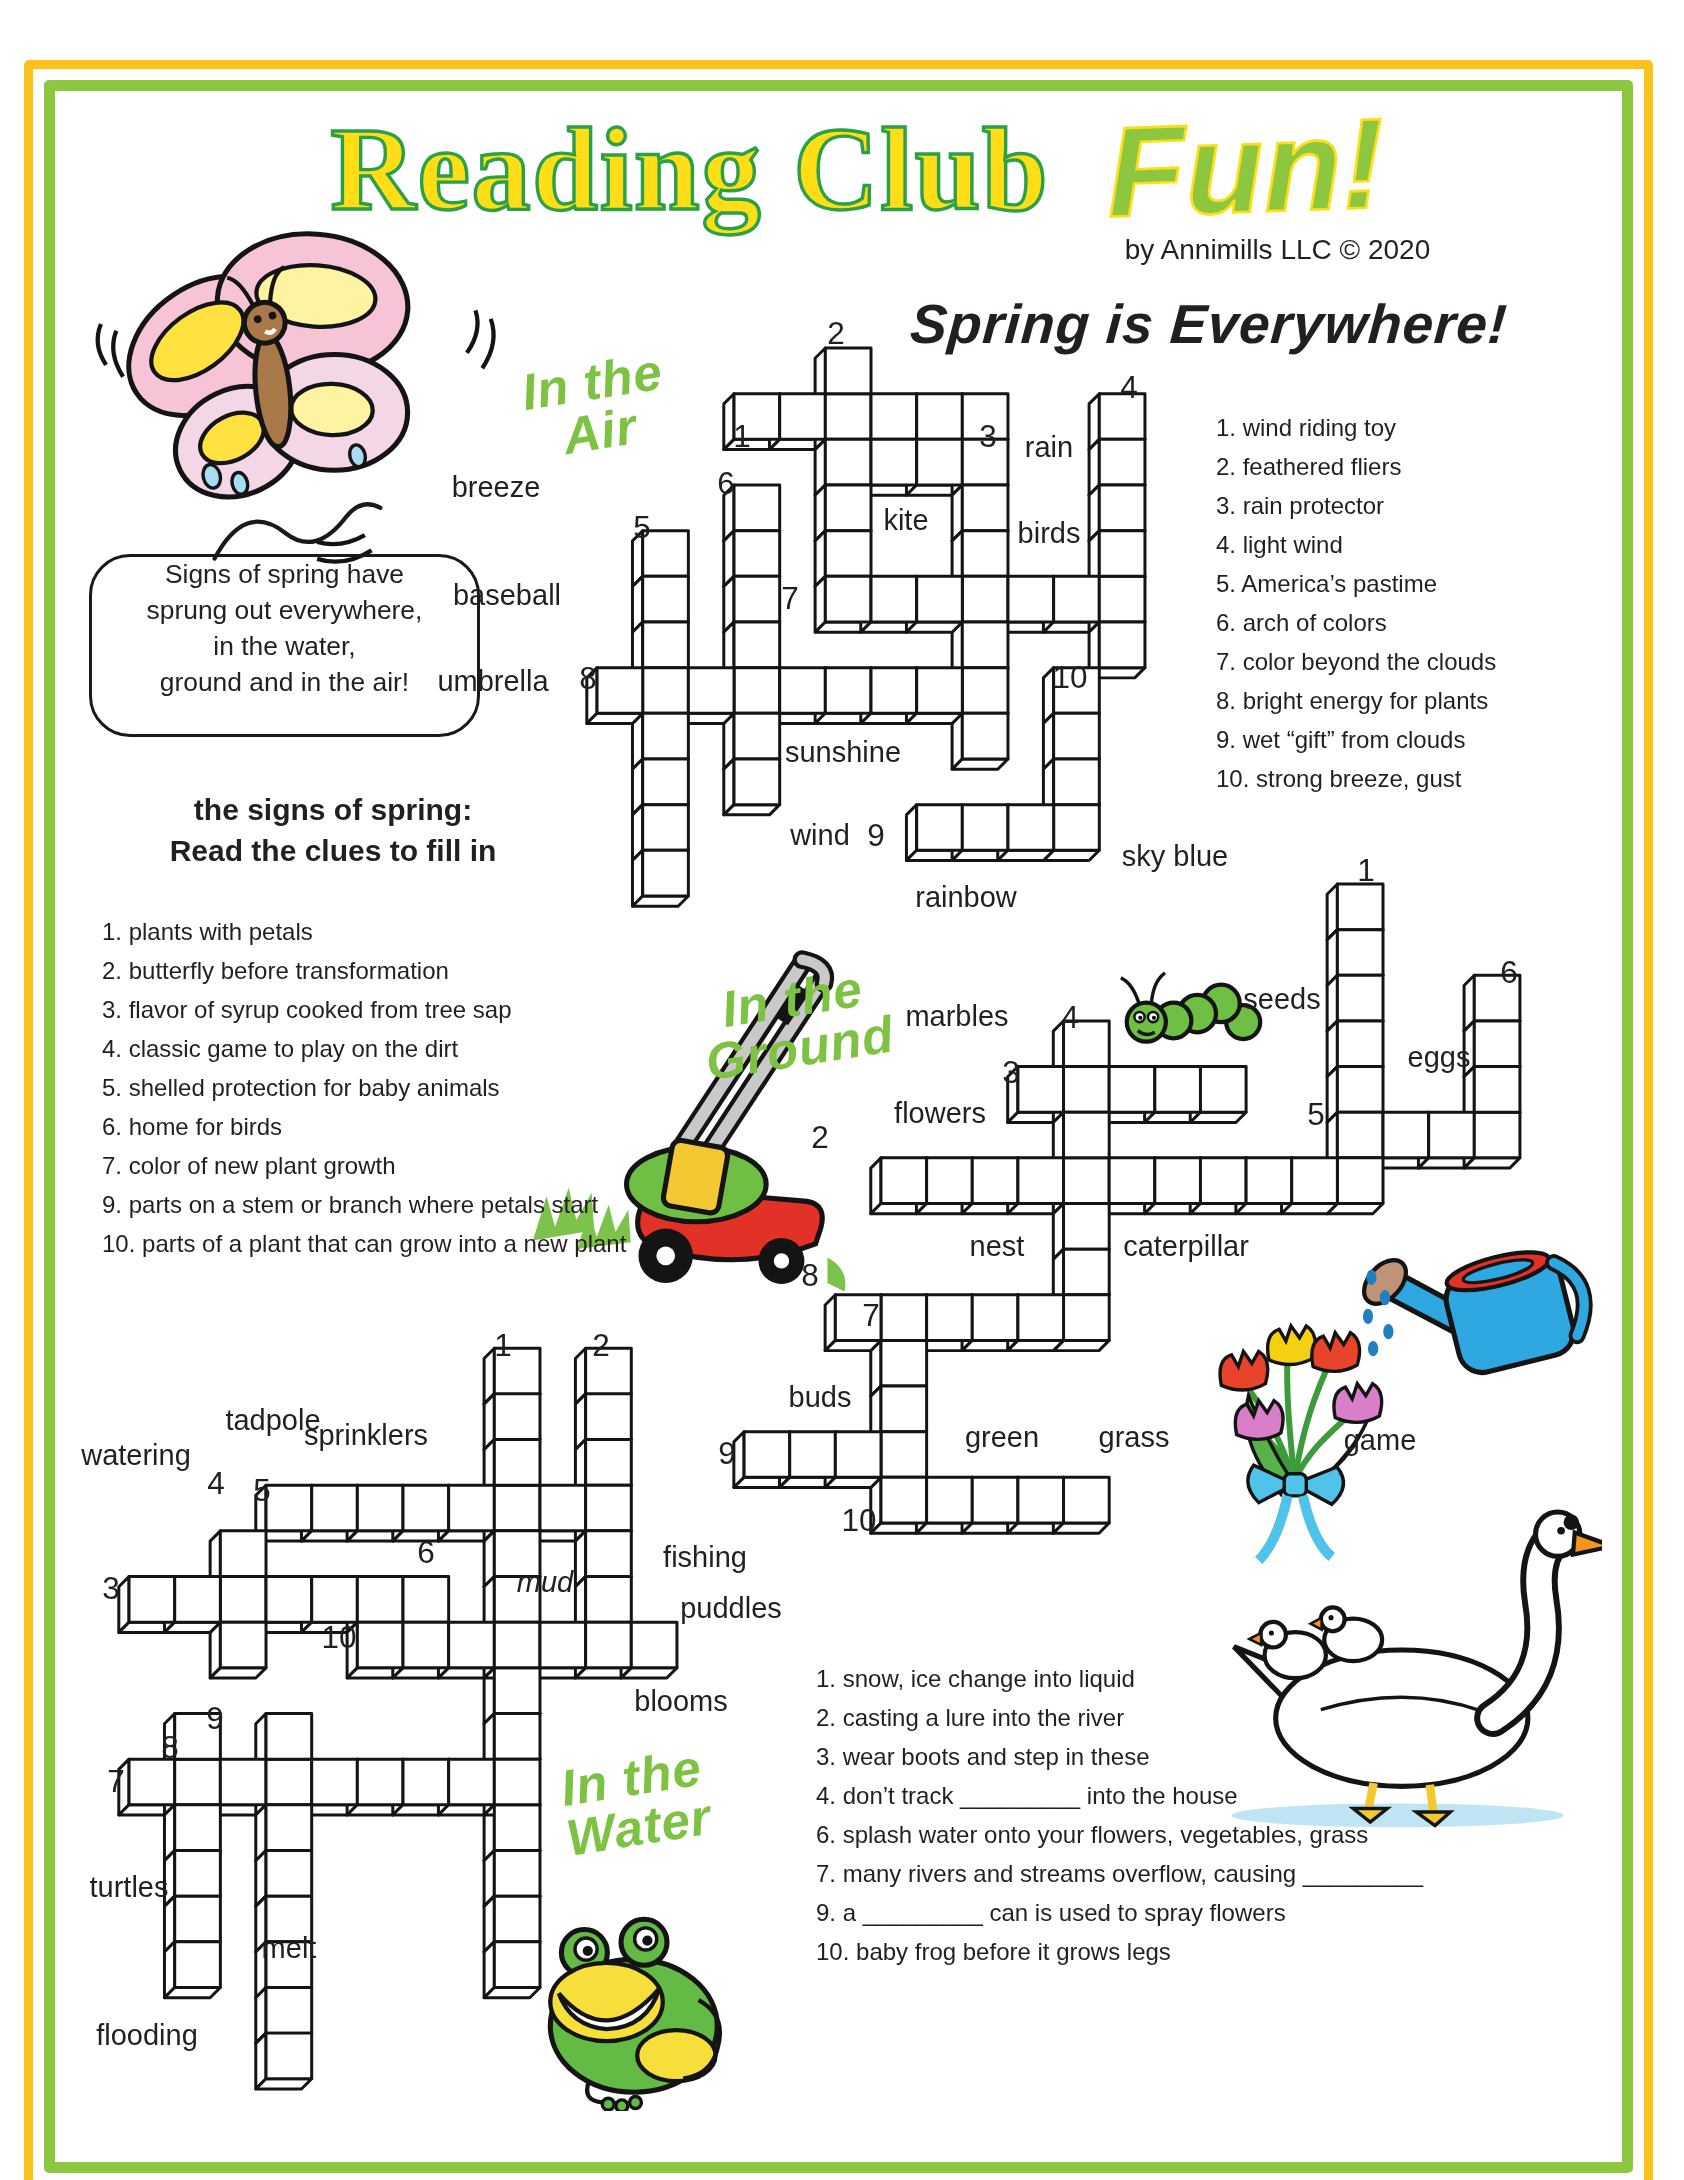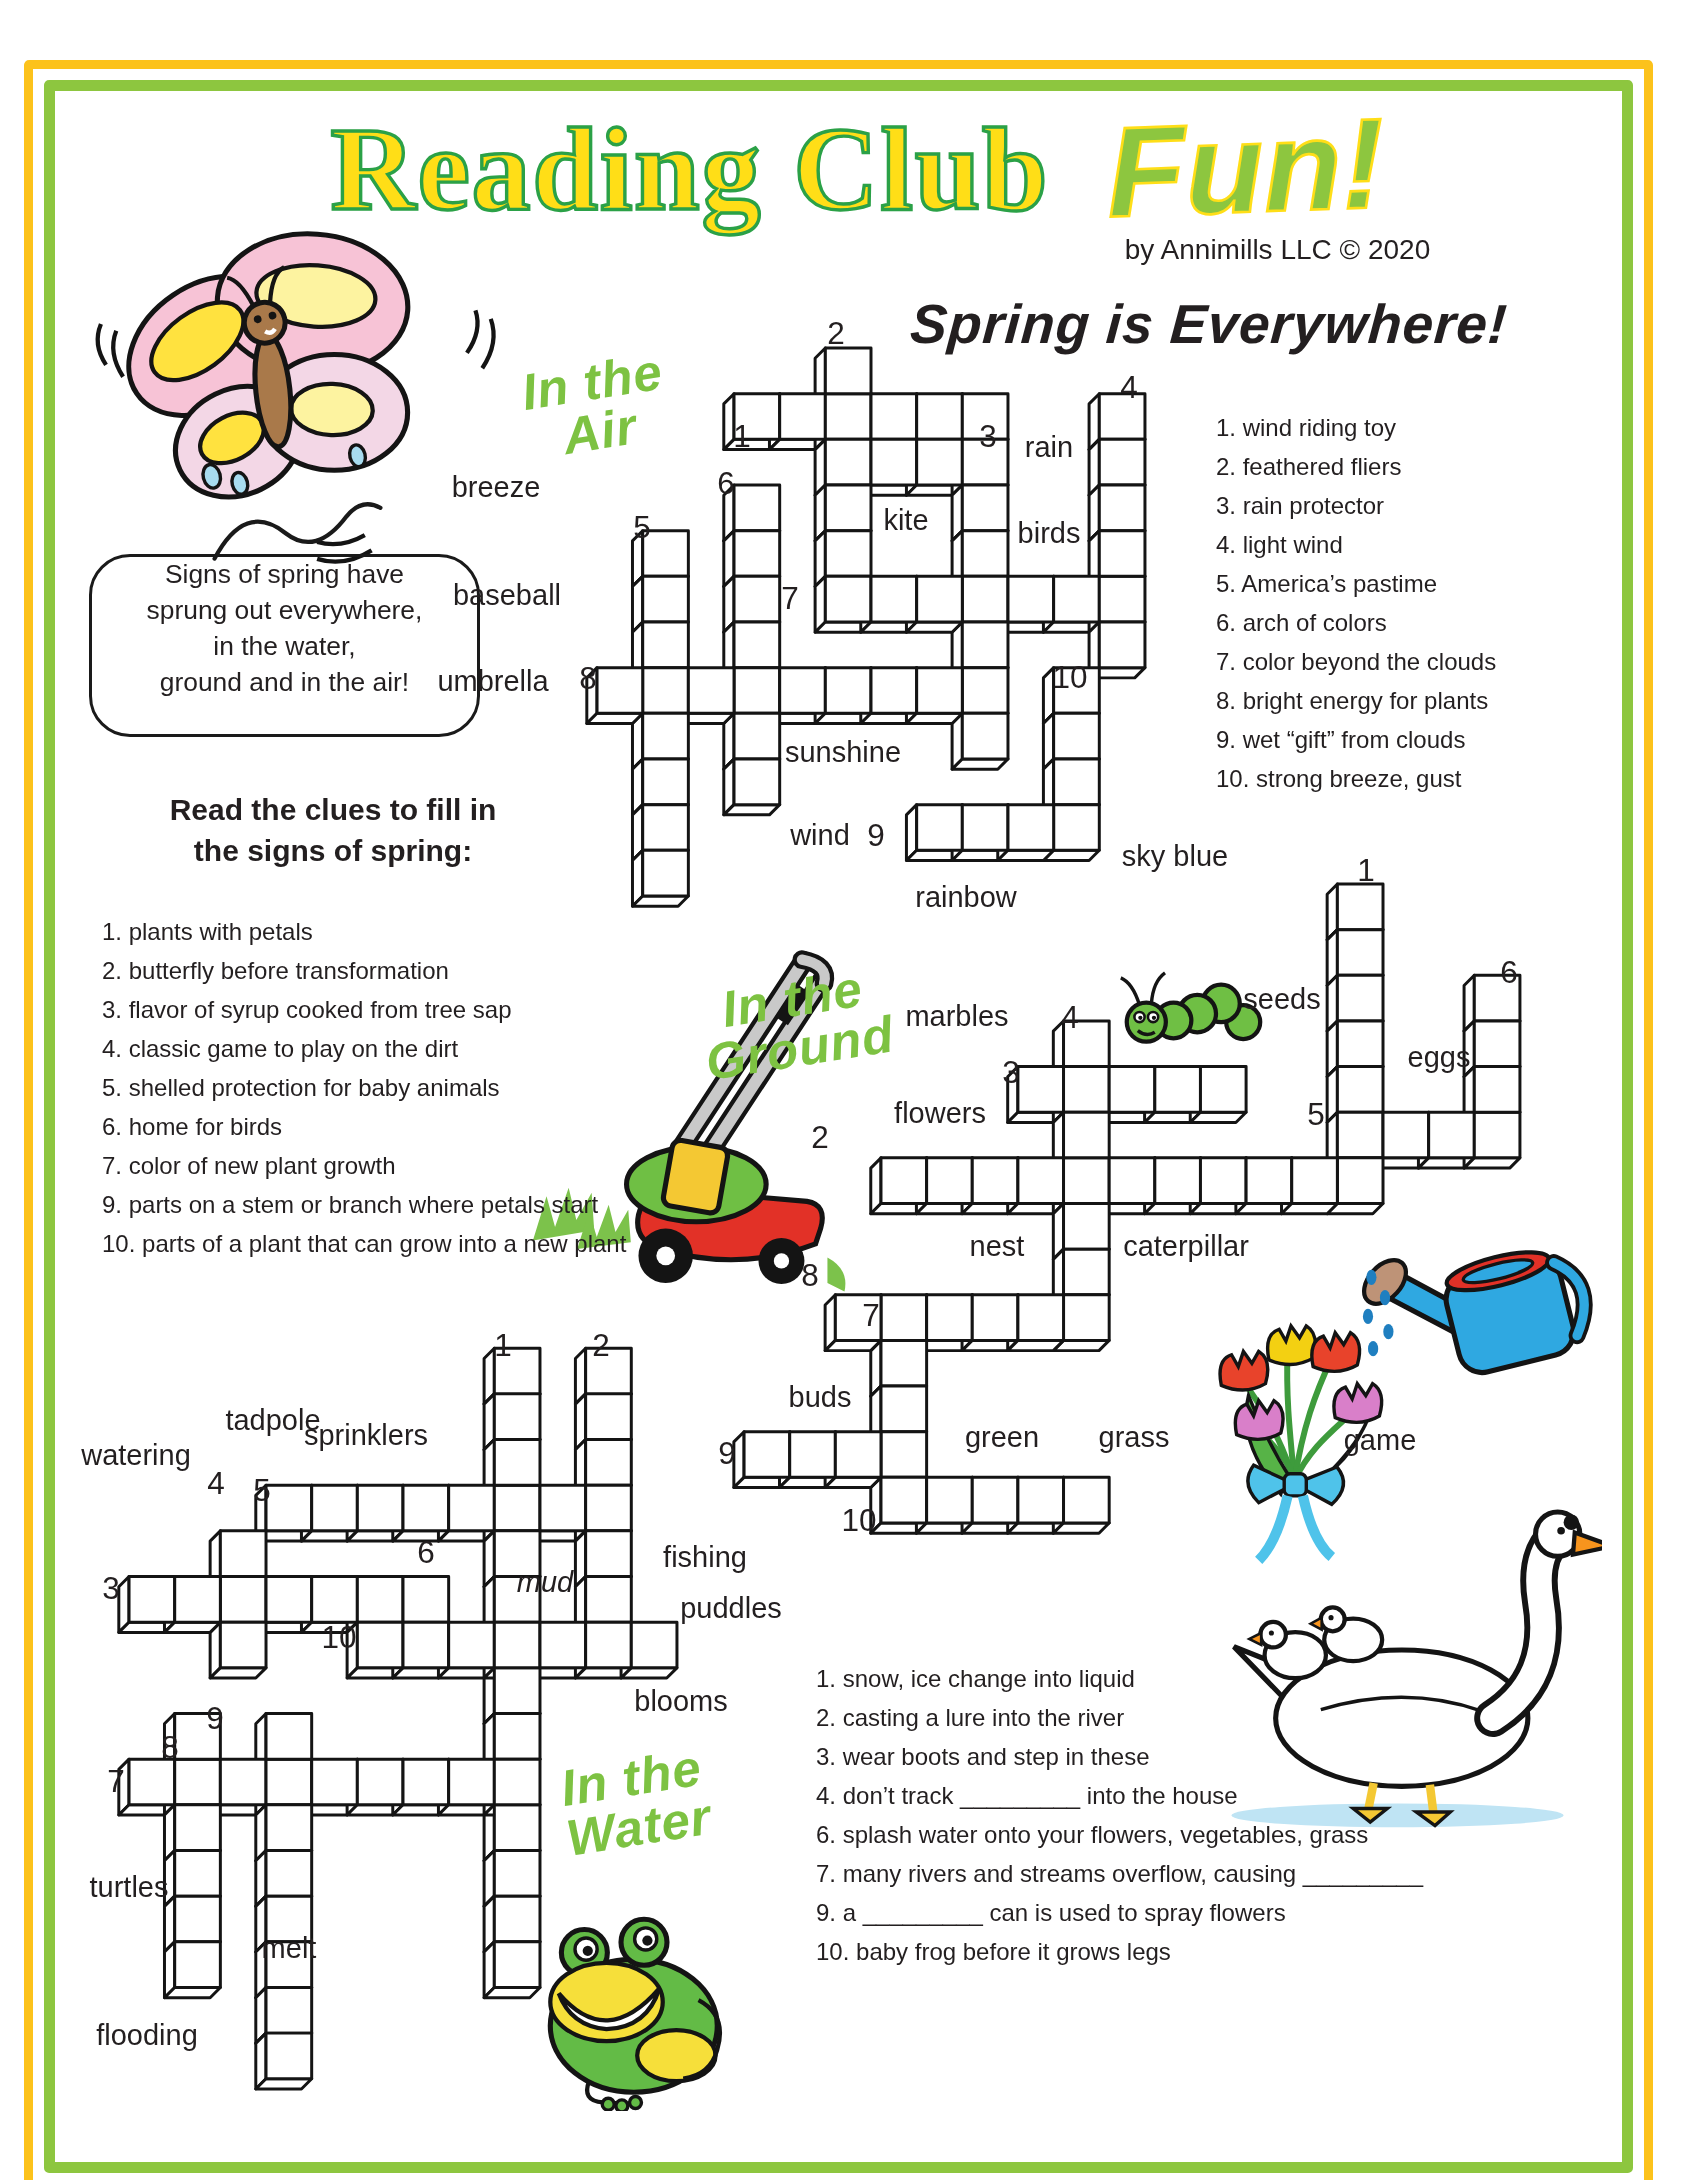--- a/index.html
+++ b/index.html
@@ -81,22 +81,22 @@
   <div id="speech-bubble">
     <div class="btxt">
         <div>Signs of spring have</div>
         <div>sprung out everywhere,</div>
         <div>in the water,</div>
         <div>ground and in the air!</div>
       </div>
   </div>
 
   <div id="instruction">
+      <div>the signs of spring:</div>
       <div>Read the clues to fill in</div>
-      <div>the signs of spring:</div>
     </div>
 
   <svg class="art" style="left:521px;top:910px;width:366px;height:349px" viewBox="0 0 430 410">
     <path d="M14 346 l16 -52 l10 36 l16 -46 l9 38 l18 -32 l3 44 z" fill="#7CC24B"></path>
     <path d="M66 356 l14 -44 l9 30 l14 -38 l8 32 l15 -26 l3 38 z" fill="#7CC24B"></path>
     <path d="M332 18 L172 262" stroke="#141414" stroke-width="24" stroke-linecap="round"></path>
     <path d="M332 18 L172 262" stroke="#C9C9C9" stroke-width="14" stroke-linecap="round"></path>
     <path d="M354 40 L194 284" stroke="#141414" stroke-width="24" stroke-linecap="round"></path>
     <path d="M354 40 L194 284" stroke="#C9C9C9" stroke-width="14" stroke-linecap="round"></path>
     <path d="M330 16 Q362 22 356 44" stroke="#141414" stroke-width="22" fill="none" stroke-linecap="round"></path>

